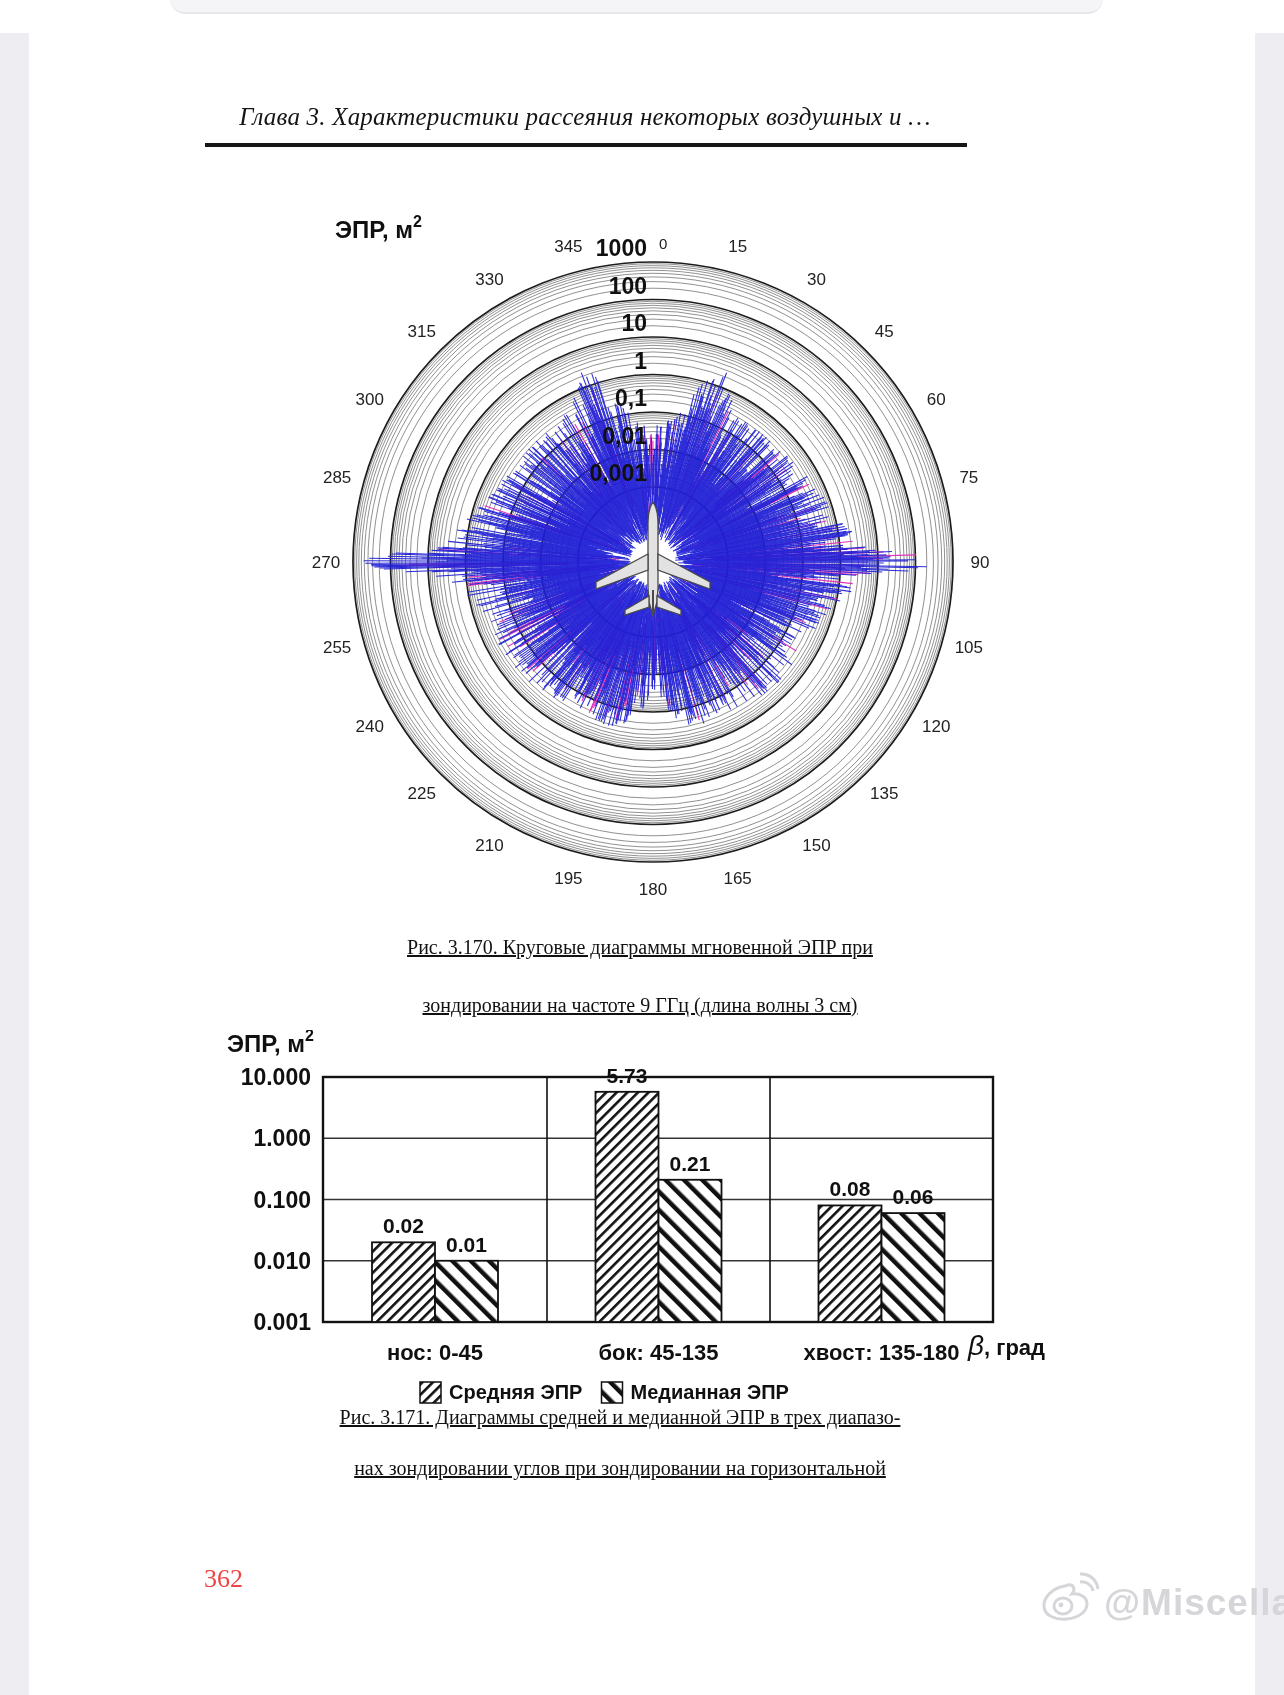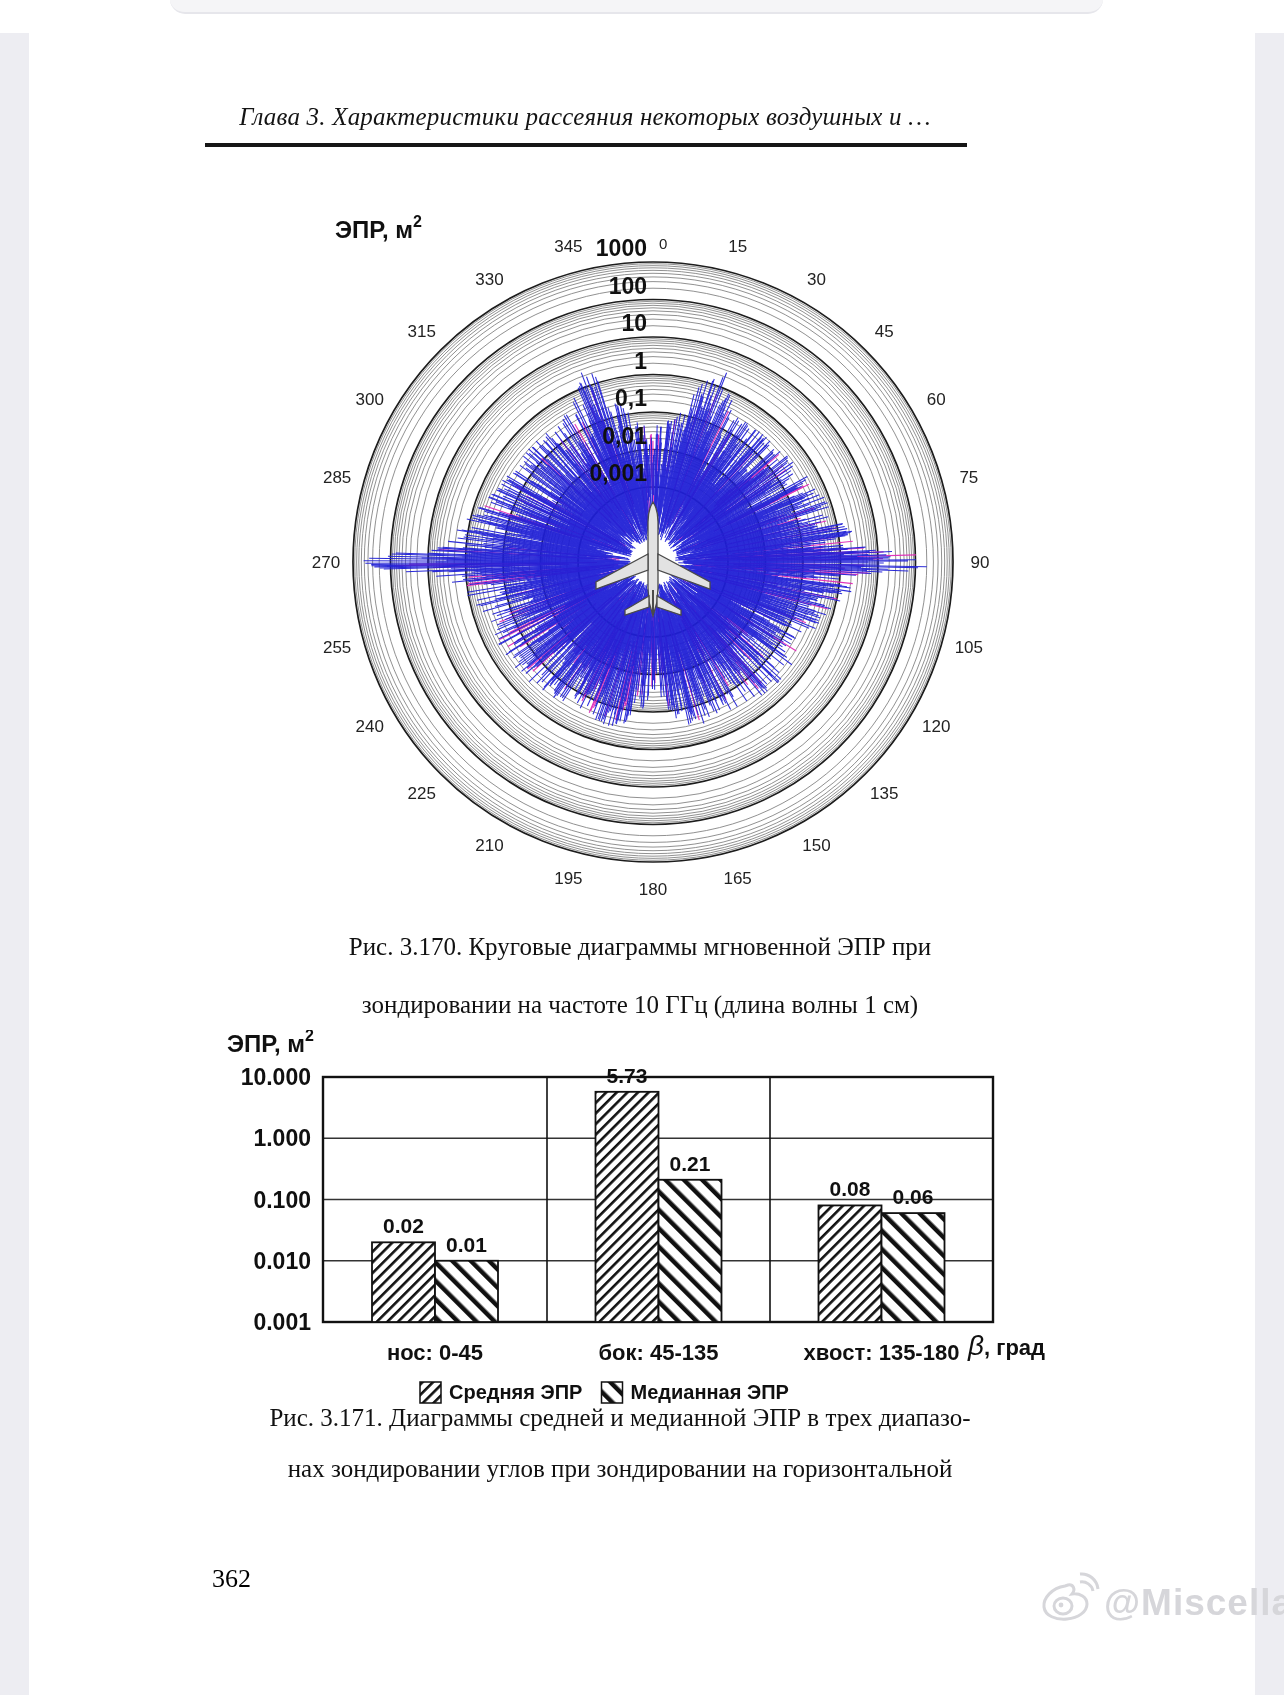--- a/index.html
+++ b/index.html
@@ -6,24 +6,24 @@
   .page{position:relative;width:1284px;height:1695px;background:#ffffff;overflow:hidden;
         font-family:"Liberation Serif",serif;color:#161616;}
   .gutter{position:absolute;top:33px;width:29px;height:1662px;background:#ededf2;}
   .gutter-left{left:0;}
   .gutter-right{left:1255px;}
   .prev-card{position:absolute;left:170px;top:-18px;width:933px;height:30px;background:#f5f5f7;
              border-bottom:2px solid #e6e6eb;border-radius:15px;}
   .chapter-header{position:absolute;left:160px;top:103px;width:850px;text-align:center;
                   font-style:italic;font-size:25px;letter-spacing:0.2px;color:#141414;}
   .header-rule{position:absolute;left:205px;top:143px;width:762px;height:4px;background:#161616;}
-  .caption{position:absolute;text-align:center;font-size:25px;color:#111;}
+  .caption{position:absolute;text-align:center;font-size:20px;color:#111;text-decoration:underline;}
   .caption-170{left:280px;top:918px;width:720px;line-height:58px;}
   .caption-171{left:200px;top:1392px;width:840px;line-height:51px;}
-  .page-number{position:absolute;left:212px;top:1564px;font-size:26px;color:#000000;}
+  .page-number{position:absolute;left:204px;top:1564px;font-size:26px;color:#ef4444;}
   .watermark{position:absolute;left:1040px;top:1572px;width:230px;height:58px;color:#d3d3d7;}
   .watermark-text{position:absolute;left:64px;top:10px;font-family:"Liberation Sans",sans-serif;
                   font-size:37px;font-weight:bold;color:#d6d6da;letter-spacing:1px;}
   svg text{font-family:"Liberation Sans",sans-serif;}
   .chart{position:absolute;}
 </style>
 </head>
 <body>
 
 <div class="page">
@@ -1626,21 +1626,21 @@
       <text x="37.142254803474714" y="293.3661722514756" text-anchor="middle" font-size="17" fill="#222">285</text>
       <text x="69.80969296248855" y="214.49999999999997" text-anchor="middle" font-size="17" fill="#222">300</text>
       <text x="121.77608255199891" y="146.77608255199902" text-anchor="middle" font-size="17" fill="#222">315</text>
       <text x="189.49999999999986" y="94.80969296248867" text-anchor="middle" font-size="17" fill="#222">330</text>
       <text x="268.36617225147575" y="62.14225480347466" text-anchor="middle" font-size="17" fill="#222">345</text>
       <text x="35" y="48" font-size="24" font-weight="bold" fill="#101010">ЭПР, м<tspan dy="-11" font-size="16">2</tspan></text>
     </svg>
 
   <div class="caption caption-170">
     <div>Рис. 3.170. Круговые диаграммы мгновенной ЭПР при</div>
-    <div>зондировании на частоте 10 ГГц (длина волны 1 см)</div>
+    <div>зондировании на частоте 9 ГГц (длина волны 3 см)</div>
   </div>
 
   <svg class="chart" id="bar-svg" style="left:200px;top:1030px;" width="900" height="385" viewBox="0 0 900 385">
       <defs>
         <pattern id="hatch-avg" width="7.5" height="7.5" patternUnits="userSpaceOnUse" patternTransform="rotate(45)">
           <rect width="7.5" height="7.5" fill="#ffffff"></rect>
           <rect width="2.6" height="7.5" fill="#111"></rect>
         </pattern>
         <pattern id="hatch-med" width="13" height="13" patternUnits="userSpaceOnUse" patternTransform="rotate(-45)">
           <rect width="13" height="13" fill="#ffffff"></rect>

